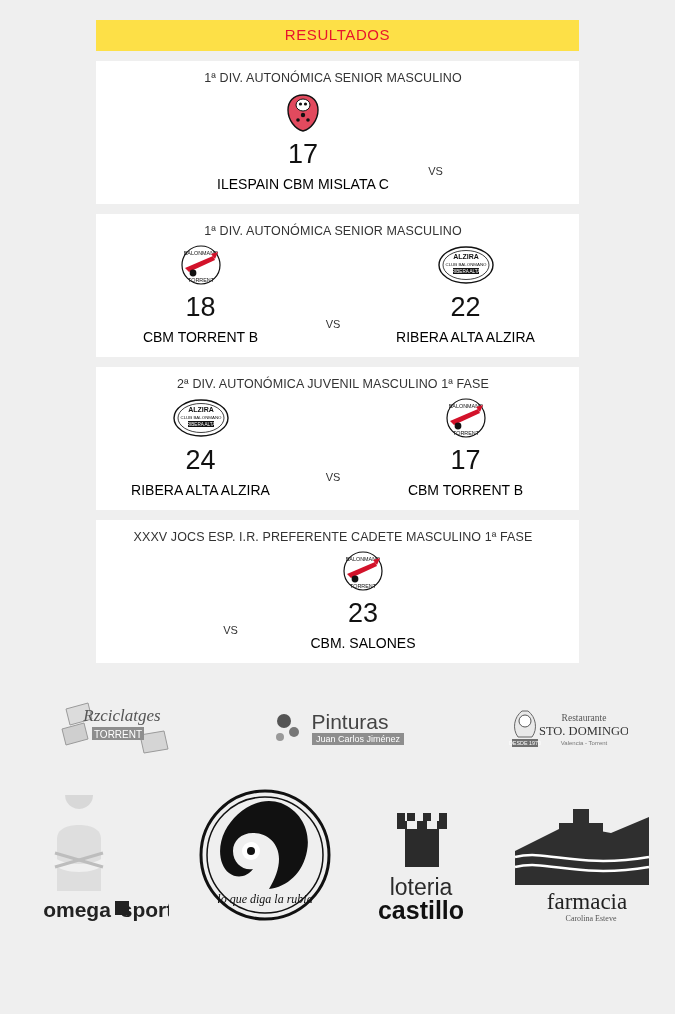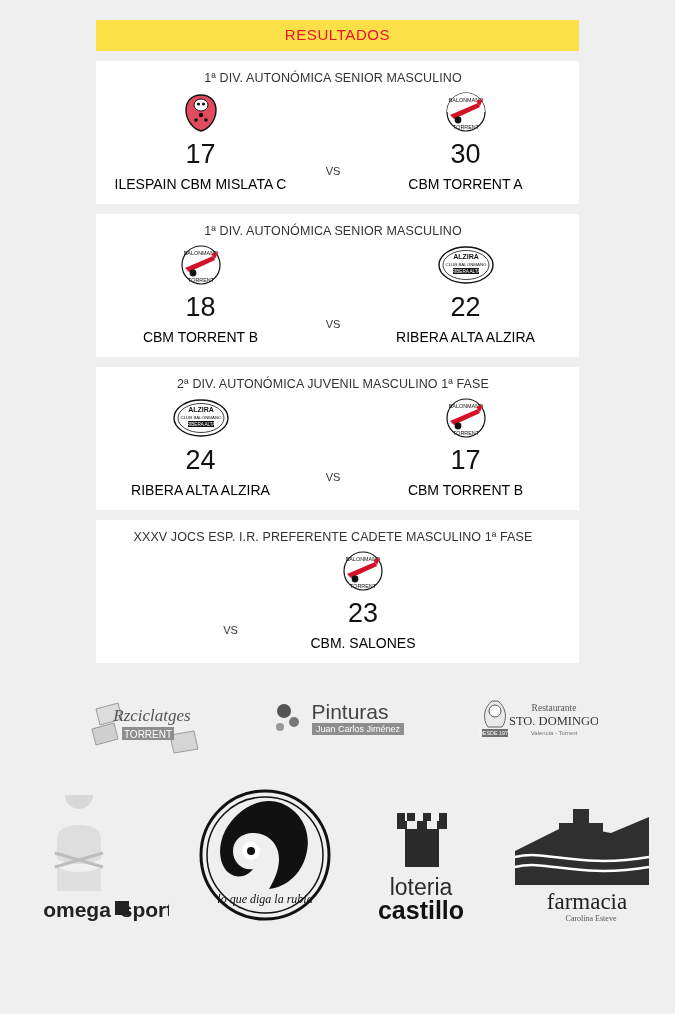--- a/index.html
+++ b/index.html
@@ -92,22 +92,22 @@
   .crest svg { display: block; }
 
   
   .sponsors {
     margin-top: 26px;
     width: 675px;
   }
   .sponsor-row-top {
     display: flex;
     justify-content: center;
-    align-items: flex-start;
-    gap: 50px;
+    align-items: center;
+    gap: 80px;
     padding: 0 40px;
   }
   .sponsor-row-bottom {
     display: flex;
     justify-content: center;
     align-items: flex-end;
     gap: 26px;
     padding: 16px 18px 0 18px;
   }
   .sponsor {
@@ -146,35 +146,20 @@
             <circle cx="25.5" cy="15" r="1.6" fill="#111"></circle>
             <circle cx="23" cy="26" r="2.2" fill="#111"></circle>
             <circle cx="18" cy="31" r="1.8" fill="#111"></circle>
             <circle cx="28" cy="31" r="1.8" fill="#111"></circle>
           </svg>
         </div>
         <div class="score">17</div>
         <div class="team">ILESPAIN CBM MISLATA C</div>
       </div>
       <div class="vs-col">VS</div>
-      <div class="side">
-        <div class="crest">
-          <svg width="48" height="46" viewBox="0 0 48 46">
-            <circle cx="24" cy="23" r="19" fill="#ffffff" stroke="#111" stroke-width="1.2"></circle>
-            <path d="M24 4 A19 19 0 0 1 43 23 L5 23 A19 19 0 0 1 24 4 Z" fill="#ffffff"></path>
-            <text x="24" y="13" font-size="5.4" text-anchor="middle" fill="#111" font-family="Liberation Sans, sans-serif">BALONMANO</text>
-            <path d="M8 26 L36 14 L38 18 L12 30 Z" fill="#d3122a"></path>
-            <path d="M34 12 L41 10 L38 17 Z" fill="#d3122a"></path>
-            <circle cx="16" cy="31" r="3.4" fill="#111"></circle>
-            <text x="24" y="40" font-size="5.4" text-anchor="middle" fill="#111" font-family="Liberation Sans, sans-serif">TORRENT</text>
-          </svg>
-        </div>
-        <div class="score">30</div>
-        <div class="team">CBM TORRENT A</div>
-      </div>
     </div>
   </div>
 
   <div class="card">
     <div class="competition">1ª DIV. AUTONÓMICA SENIOR MASCULINO</div>
     <div class="row">
       <div class="side">
         <div class="crest">
           <svg width="48" height="46" viewBox="0 0 48 46">
             <circle cx="24" cy="23" r="19" fill="#ffffff" stroke="#111" stroke-width="1.2"></circle>

